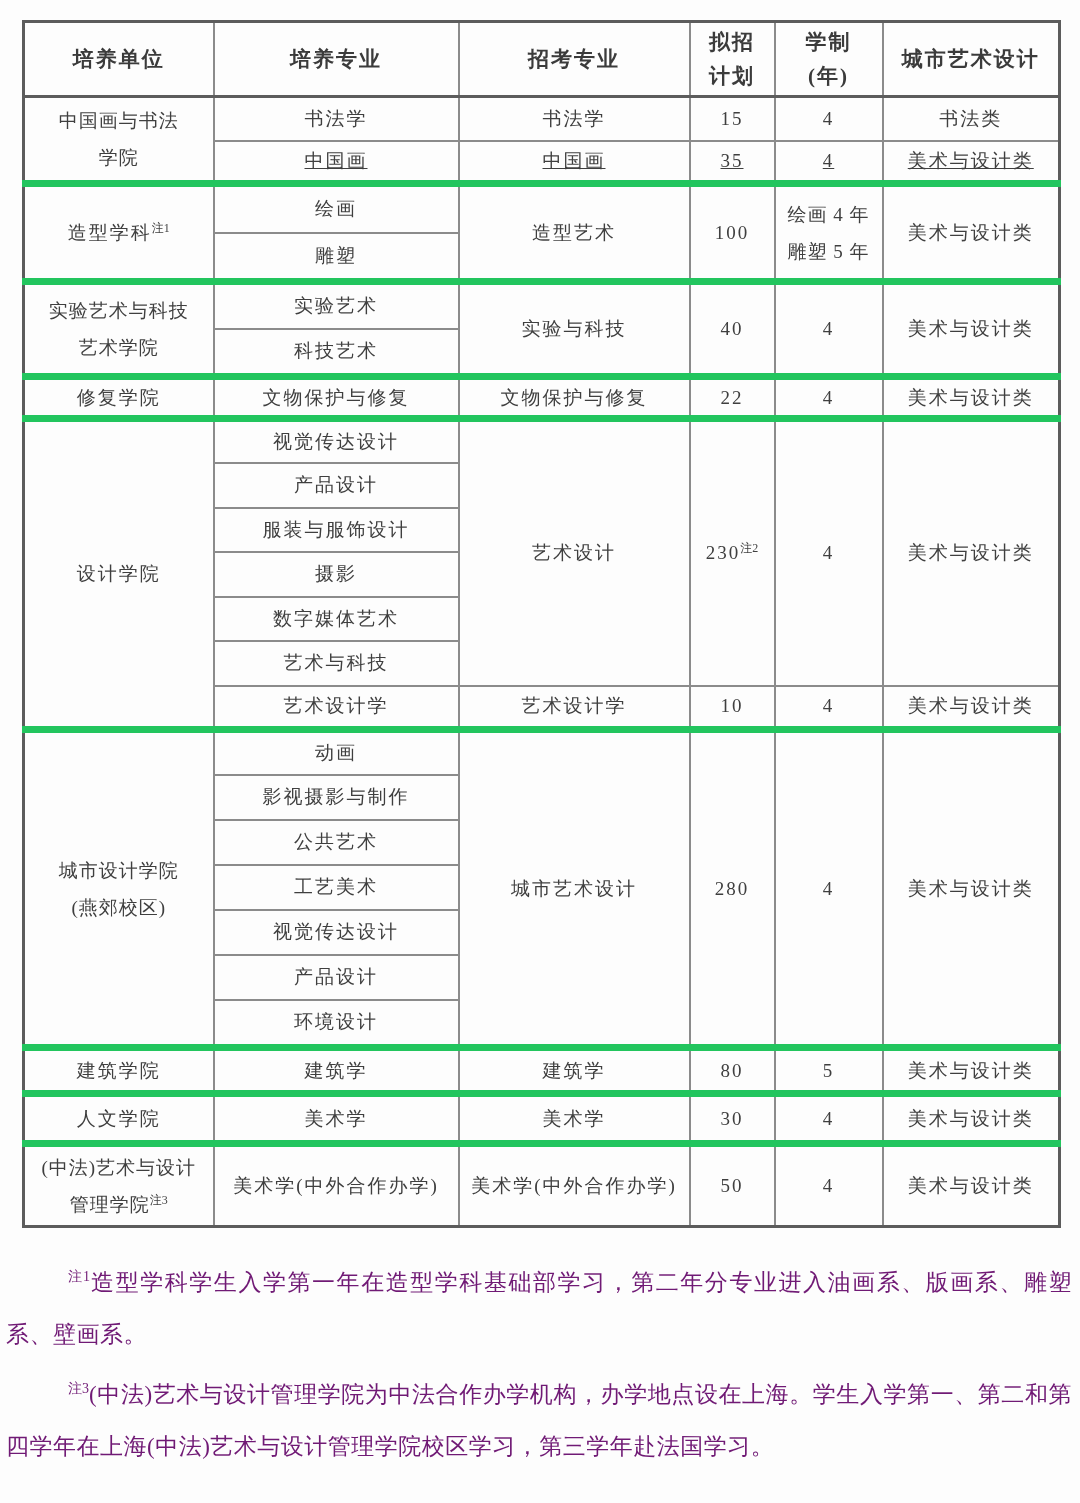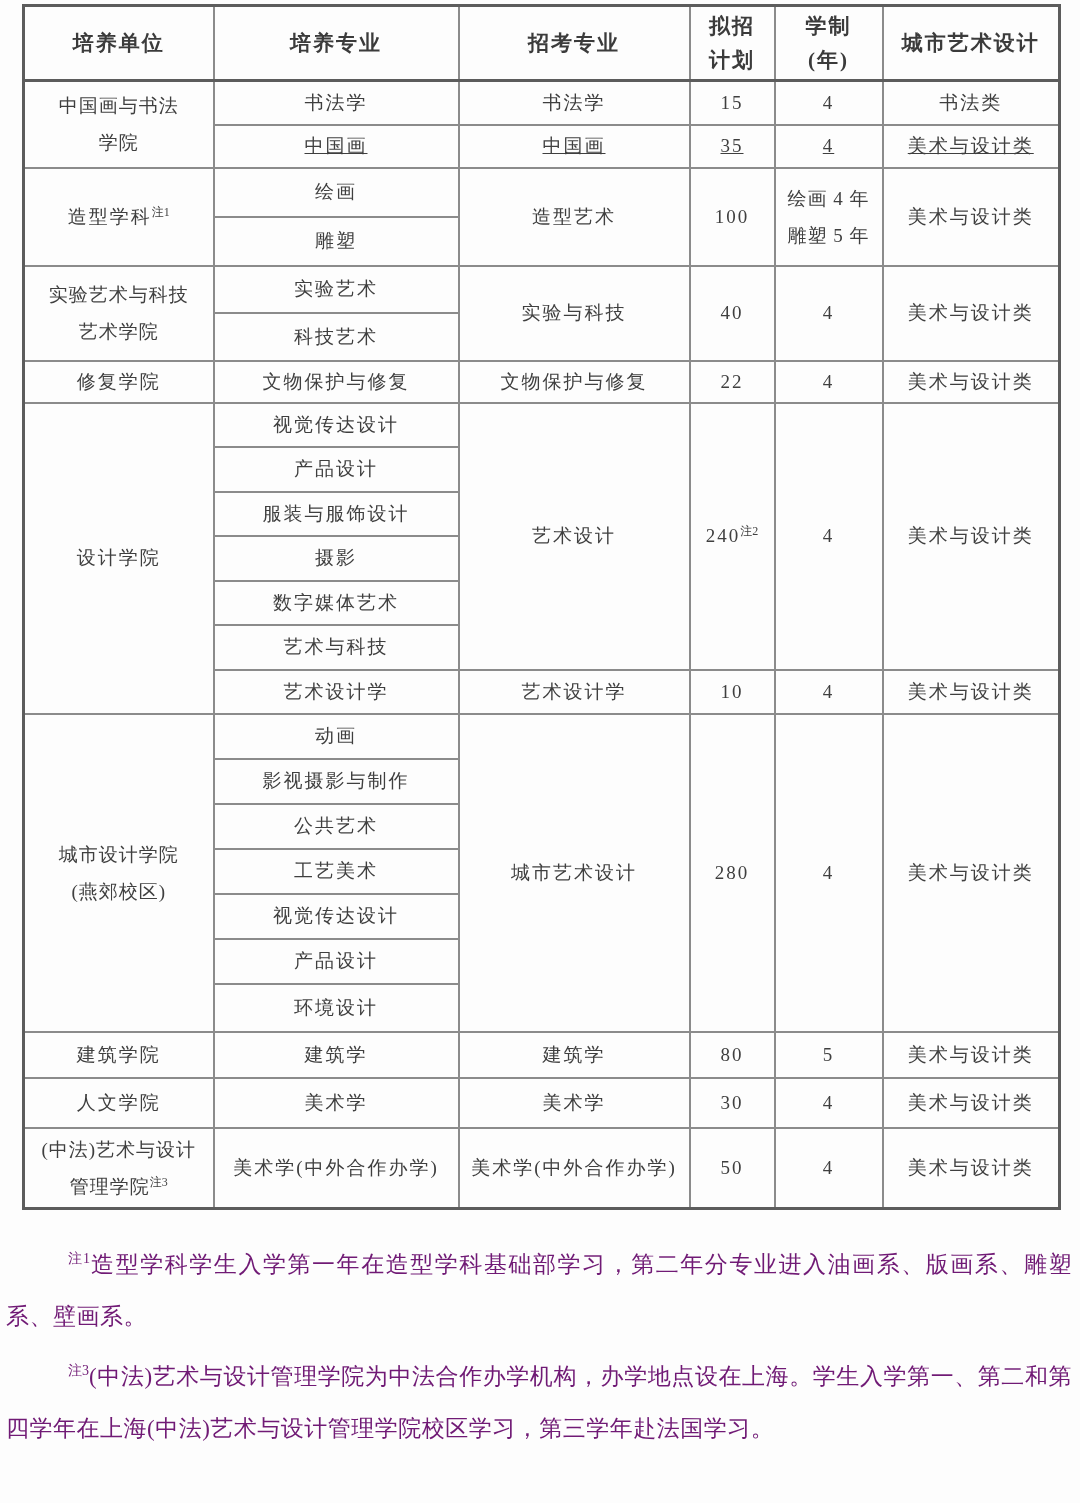--- a/index.html
+++ b/index.html
@@ -11,21 +11,21 @@
     height: 1503px;
     background: #fdfdfd;
     overflow: hidden;
     font-family: "Liberation Serif", "DejaVu Serif", serif;
     color: #3f3f3f;
   }
   .page {
     width: 1080px;
     height: 1074px;
     box-sizing: border-box;
-    padding-top: 4px;
+    padding-top: 20px;
   }
   .table-wrap {
     padding: 0 22px;
   }
   table.enroll {
     border-collapse: collapse;
     table-layout: fixed;
     width: 1036px;
     border: 3px solid #5c5c5c;
     background: #fdfdfd;
@@ -46,21 +46,21 @@
     color: #3b3b3b;
   }
   table.enroll thead th .hline {
     line-height: 34px;
   }
   table.enroll td {
     font-size: 19px;
     letter-spacing: 2px;
   }
   table.enroll tr.group td {
-    border-top: 1px solid #22c55e;
+    border-top: 7px solid #22c55e;
   }
   .cell-line {
     line-height: 37px;
     letter-spacing: 1px;
     white-space: nowrap;
   }
   sup.fnref {
     font-size: 12px;
     letter-spacing: 0;
     vertical-align: super;
@@ -172,21 +172,21 @@
             <td><span>文物保护与修复</span></td>
             <td><span>文物保护与修复</span></td>
             <td><span>22</span></td>
             <td><span>4</span></td>
             <td><span>美术与设计类</span></td>
           </tr>
           <tr class="group" style="height: 44px;">
             <td rowspan="7"><span>设计学院</span></td>
             <td><span>视觉传达设计</span></td>
             <td rowspan="6"><span>艺术设计</span></td>
-            <td rowspan="6"><span>240</span><sup class="fnref">注2</sup></td>
+            <td rowspan="6"><span>230</span><sup class="fnref">注2</sup></td>
             <td rowspan="6"><span>4</span></td>
             <td rowspan="6"><span>美术与设计类</span></td>
           </tr>
           <tr style="height: 45px;">
             <td><span>产品设计</span></td>
           </tr>
           <tr style="height: 44px;">
             <td><span>服装与服饰设计</span></td>
           </tr>
           <tr style="height: 45px;">

